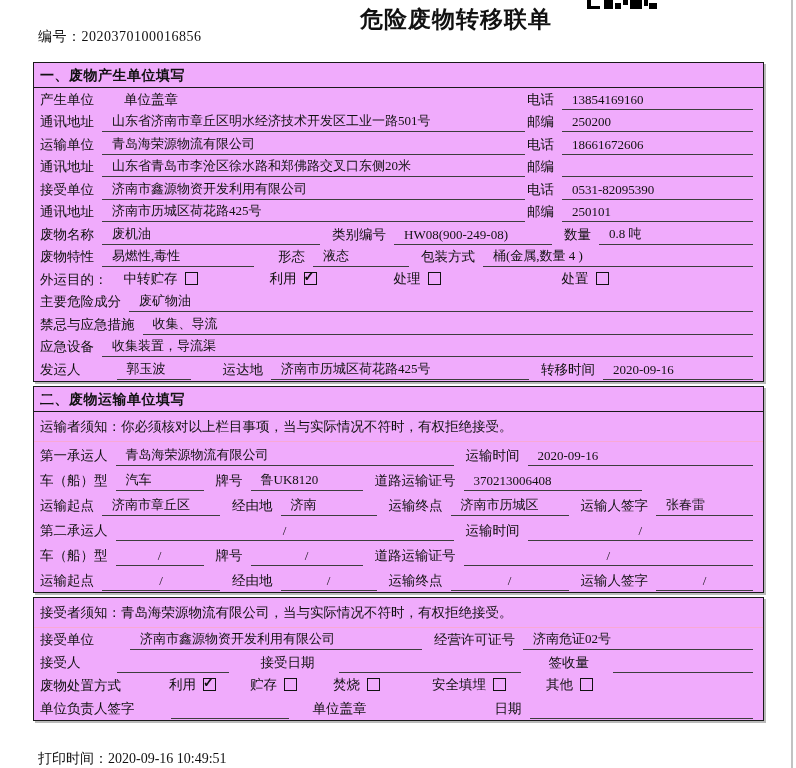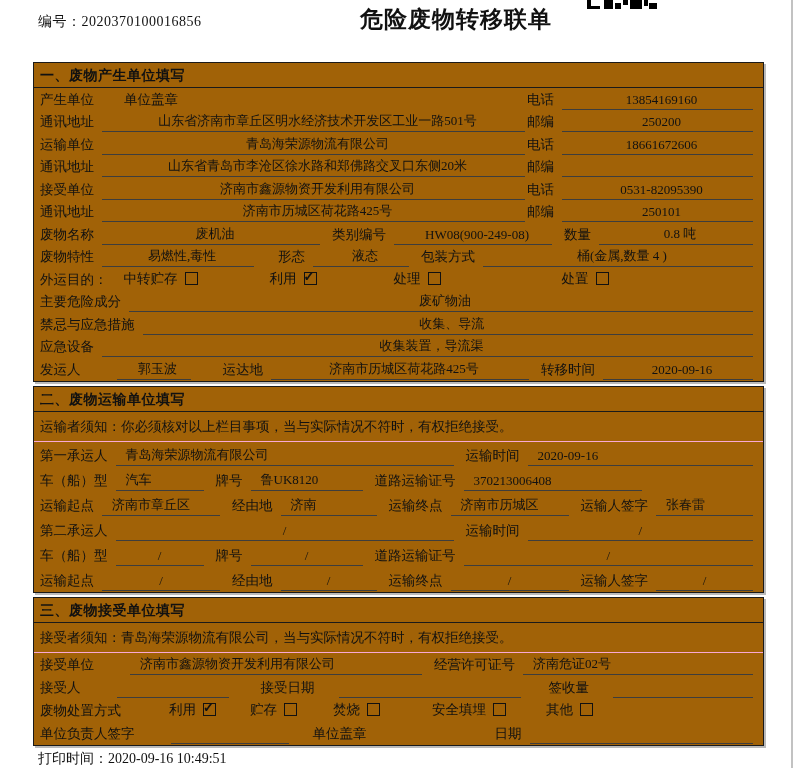--- a/index.html
+++ b/index.html
@@ -3,32 +3,32 @@
 <meta charset="utf-8">
 <style>
   html,body{margin:0;padding:0;}
   body{
     width:796px;height:768px;position:relative;overflow:hidden;
     background:#ffffff;color:#111;
     font-family:"Liberation Serif","DejaVu Serif",serif;
     font-size:13px;
   }
   .edge-line{position:absolute;left:791px;top:0;width:2px;height:768px;background:#c2c2c2;}
-  .doc-no{position:absolute;top:13px;left:38px;font-size:14px;letter-spacing:.5px;white-space:nowrap;}
+  .doc-no{position:absolute;top:28px;left:38px;font-size:14px;letter-spacing:.5px;white-space:nowrap;}
   .doc-title{position:absolute;top:4px;left:0;width:100%;box-sizing:border-box;padding-left:116px;
     text-align:center;font-size:23px;font-weight:bold;letter-spacing:1px;}
   .qr{position:absolute;left:587px;top:0;}
   .form{position:absolute;left:33px;top:62px;width:731px;}
-  .sec{border:1.6px solid #1a1a1a;background:#a16207;margin-bottom:4px;
+  .sec{border:1.6px solid #1a1a1a;background:#f0abfc;margin-bottom:4px;
     box-shadow:2px 2px 0 rgba(130,130,130,.55);box-sizing:border-box;}
   .sec-title{height:24px;line-height:25px;border-bottom:1.6px solid #1a1a1a;
     font-weight:bold;font-size:14px;padding-left:6px;letter-spacing:.5px;}
   .notice{height:29px;line-height:30px;border-bottom:1px solid #f9a8d4;padding-left:6px;font-size:13.5px;}
   .row{display:flex;align-items:flex-end;padding:0 8px 1px 6px;box-sizing:border-box;}
-  .s1 .row{height:22.5px;text-align:center;}
+  .s1 .row{height:22.5px;}
   .s2 .row{height:25px;}
   .s3 .row{height:23px;}
   .l{flex:1;display:flex;align-items:flex-end;}
   .rg{width:228px;display:flex;align-items:flex-end;}
   .lbl{margin-right:8px;white-space:nowrap;padding-bottom:1px;font-size:13.5px;}
   .fld{border-bottom:1px solid #3d3d3d;padding:0 2px 1px 10px;margin-right:12px;
     white-space:nowrap;box-sizing:border-box;min-height:17px;overflow:visible;}
   .grow{flex:1;margin-right:2px;}
   .ctr{text-align:center;padding-left:2px;}
   .w70{width:74px}.w85{width:88px}.w95{width:96px}.w110{width:112px}.w115{width:118px}
@@ -252,21 +252,20 @@
       <span class="lbl">经由地</span>
       <span class="fld w95 ctr">/</span>
       <span class="lbl">运输终点</span>
       <span class="fld w115 ctr">/</span>
       <span class="lbl">运输人签字</span>
       <span class="fld grow ctr">/</span>
     </div>
   </div>
 
   <div class="sec s3">
-    <div class="sec-title">三、废物接受单位填写</div>
     <div class="notice">接受者须知：青岛海荣源物流有限公司，当与实际情况不符时，有权拒绝接受。</div>
 
     <div class="row">
       <span class="lbl">接受单位</span>
       <span class="fld w290 ml28">济南市鑫源物资开发利用有限公司</span>
       <span class="lbl">经营许可证号</span>
       <span class="fld grow">济南危证02号</span>
     </div>
 
     <div class="row">

